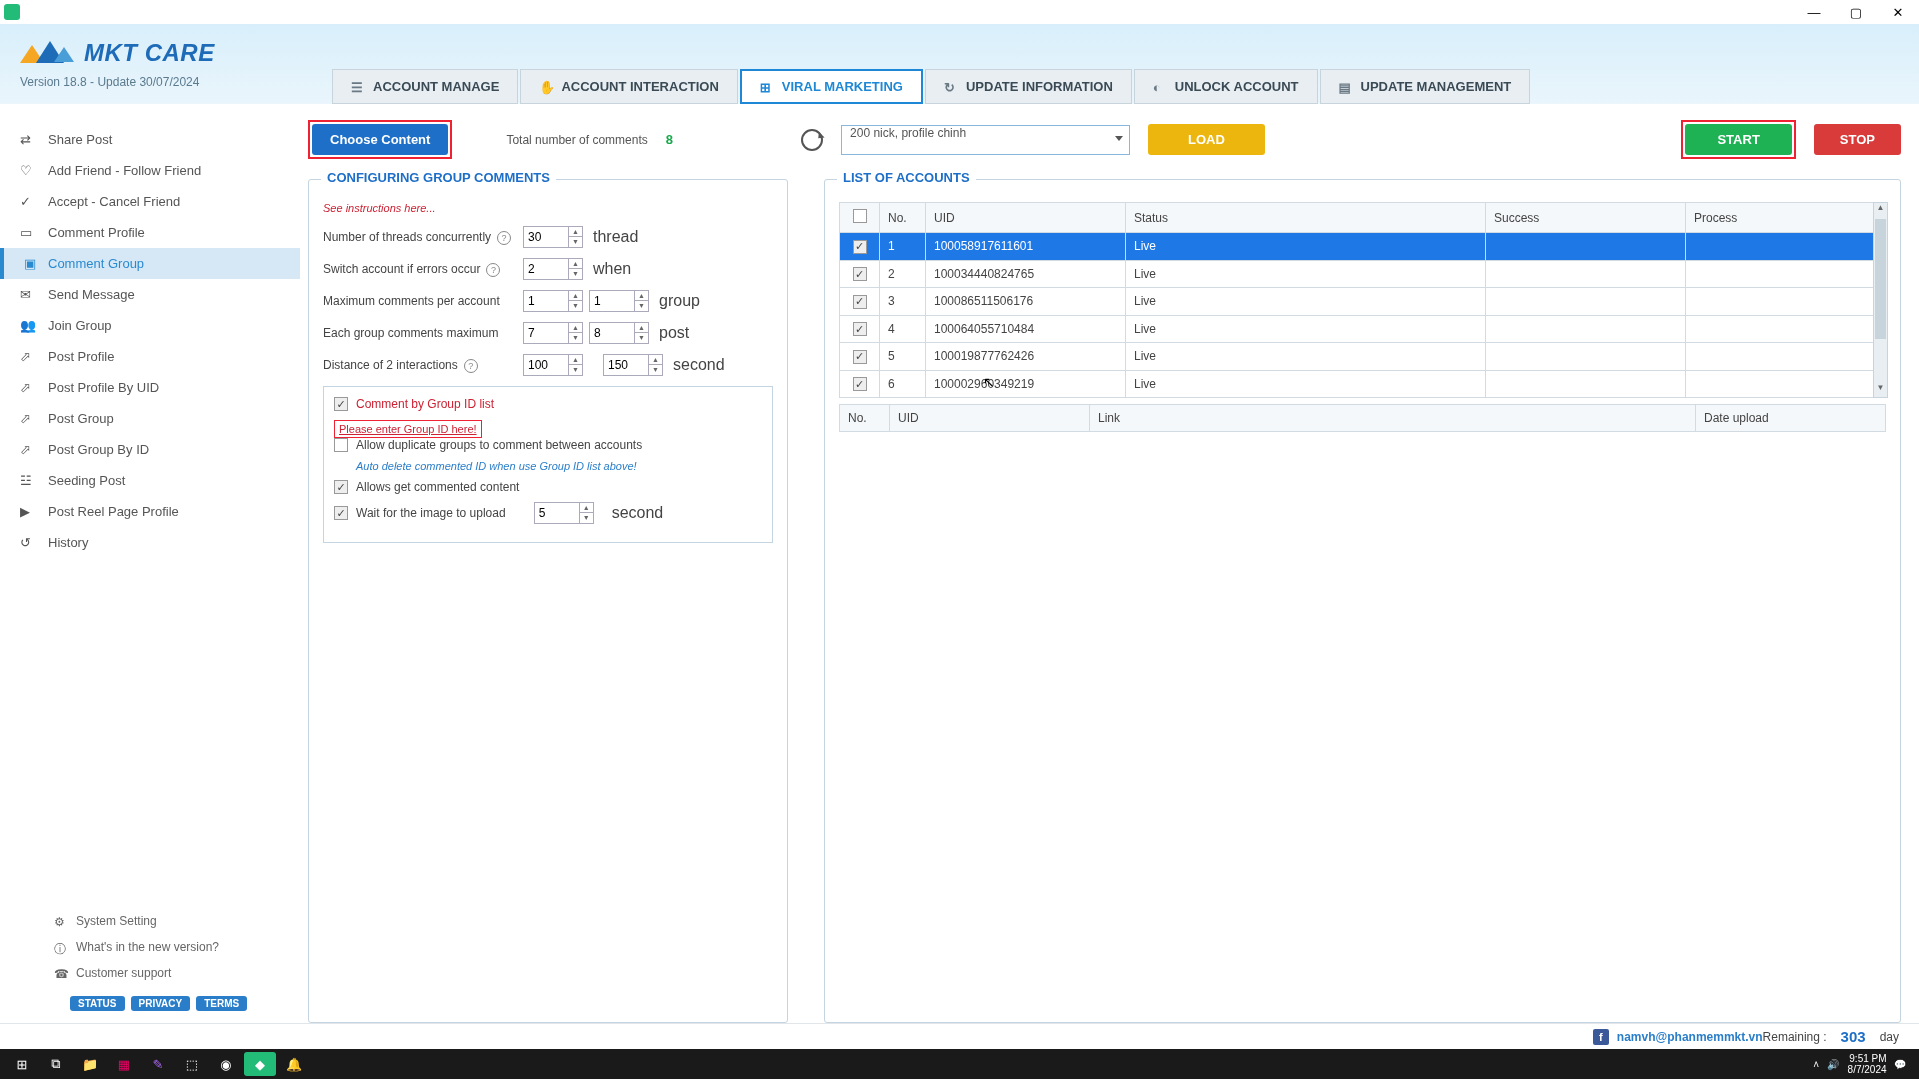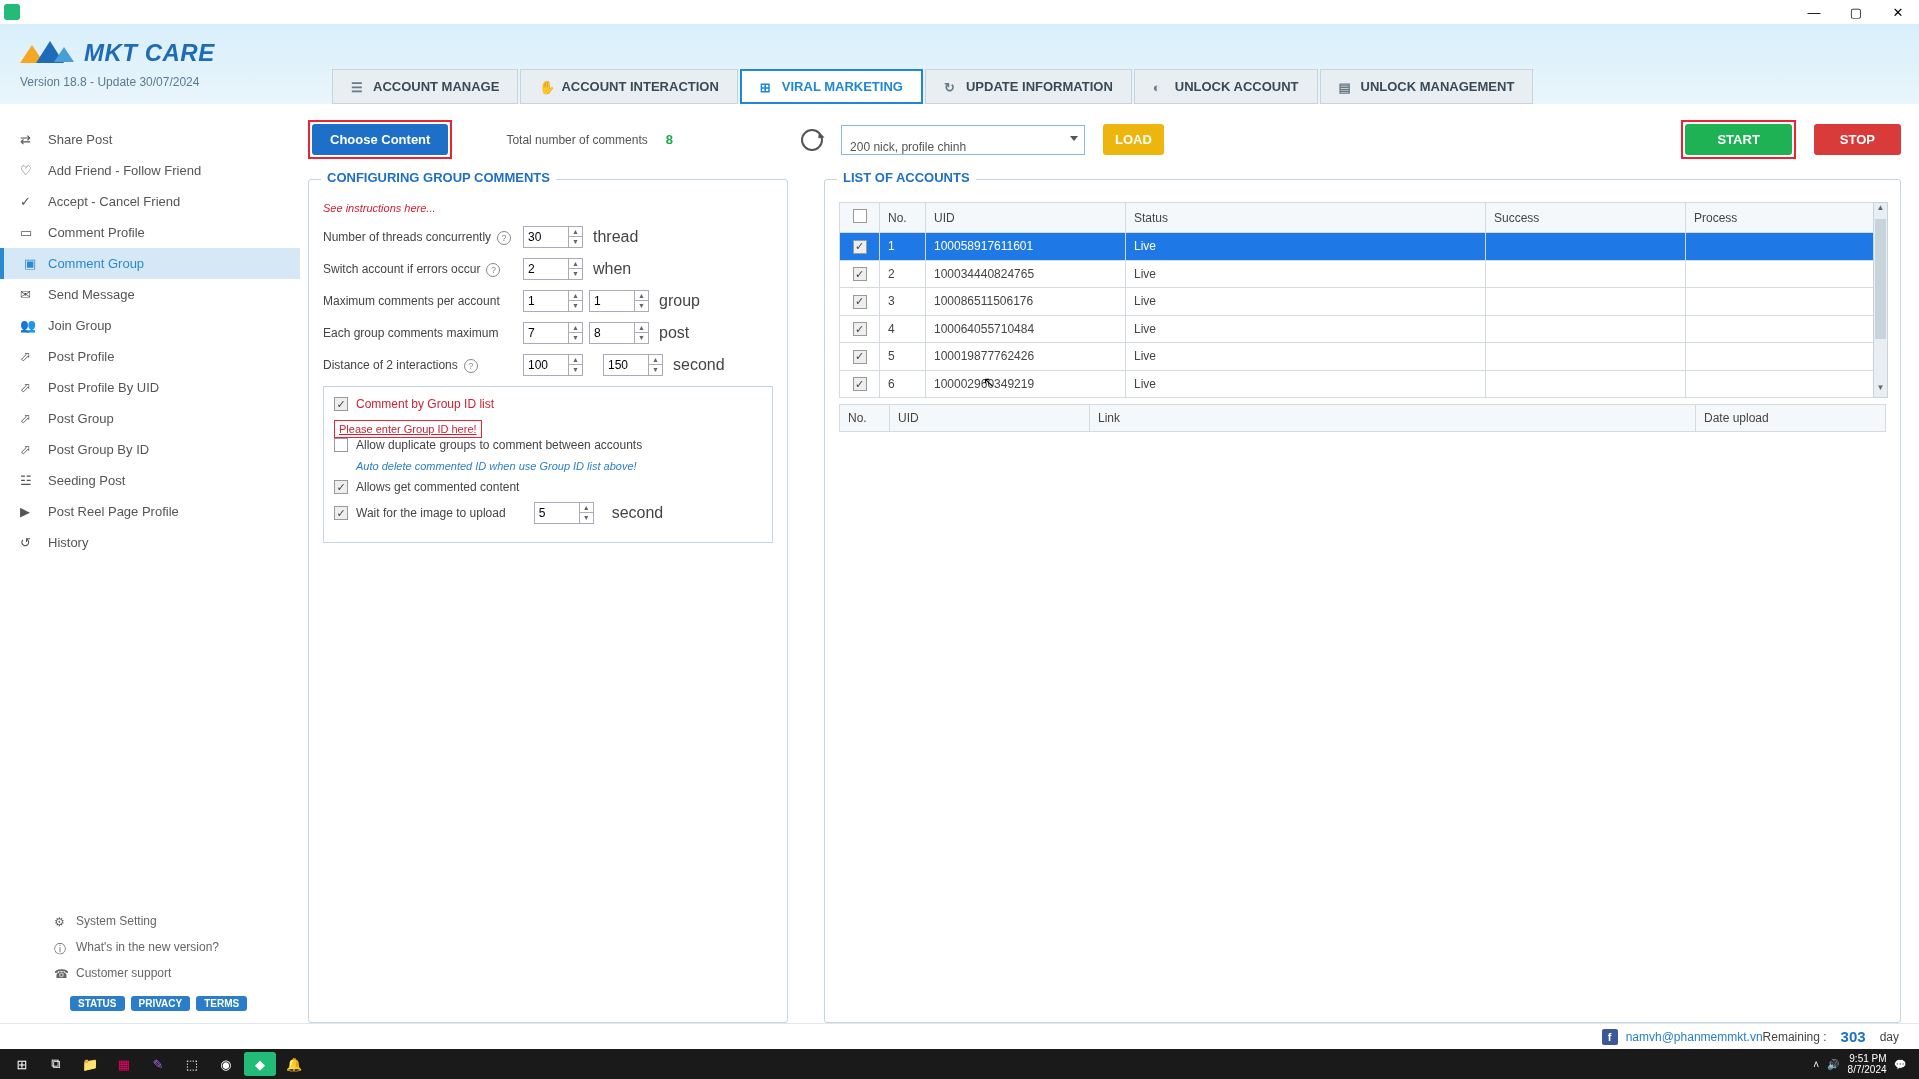--- a/index.html
+++ b/index.html
@@ -36,29 +36,29 @@
 .sb-footer { padding:0 0 12px 0; }
 .sb-footer .fitem { display:flex; align-items:center; gap:10px; padding:6px 12px 6px 76px; font-size:12px; color:#666; cursor:pointer; position:relative;}
 .sb-footer .fitem .fi-icon{position:absolute;left:54px;width:13px;height:13px;}
 .sb-badges { display:flex; gap:6px; padding:10px 0 0 70px; }
 .sb-badges span { background:#2a7ec9; color:#fff; font-size:10px; font-weight:600; padding:2px 8px; border-radius:3px; }
 
 .main { flex:1; padding:16px 18px 0 8px; display:flex; flex-direction:column; }
 .toolbar-row { display:flex; align-items:center; gap:18px; padding:0 0 20px 0; }
 .btn { padding:8px 18px; border-radius:3px; font-size:13px; font-weight:600; border:none; cursor:pointer; }
 .btn-blue { background:#1e6fc7; color:#fff; }
-.btn-yellow { background:#ecb60e; color:#fff; padding:8px 12px; }
+.btn-yellow { background:#ecb60e; color:#fff; padding:8px 40px; }
 .btn-green { background:#1fb254; color:#fff; padding:8px 32px; font-weight:700; }
 .btn-red { background:#d93a3a; color:#fff; padding:8px 26px; font-weight:700; }
 .red-outline { border:2px solid #e23; padding:2px; display:inline-block; }
 .tlabel { font-size:12px; color:#555; }
 .tvalue { font-size:13px; color:#18a94a; font-weight:600; margin-right:110px;}
 .refresh-icon { width:22px; height:22px; border:2px solid #555; border-radius:50%; position:relative;}
 .refresh-icon::after{content:"";position:absolute;right:-3px;top:3px;border-top:5px solid #555;border-left:4px solid transparent;border-right:4px solid transparent;transform:rotate(45deg);}
-.combo { width:244px; height:30px; border:1px solid #8ab8dc; background:#fff; display:flex; align-items:flex-end; padding:0 8px; font-size:12px; color:#555; position:relative;}
+.combo { width:289px; height:30px; border:1px solid #8ab8dc; background:#fff; display:flex; align-items:flex-start; padding:0 8px; font-size:12px; color:#555; position:relative;}
 .combo .arrow{position:absolute;right:6px;top:10px;border-left:4px solid transparent;border-right:4px solid transparent;border-top:5px solid #555;}
 .spacer{flex:1;}
 
 .panels { display:flex; gap:36px; flex:1; min-height:0;}
 .panel { border:1px solid #c4d4e0; border-radius:3px; position:relative; padding:22px 14px 14px 14px; }
 .panel-title { position:absolute; top:-10px; left:12px; background:#fff; padding:0 6px; font-size:13px; font-weight:700; color:#1e6fc7; }
 .panel-left { width:480px; }
 .panel-right { flex:1; display:flex; flex-direction:column;}
 
 .instr { font-size:11px; color:#c23; font-style:italic; margin-bottom:12px; display:block;}
@@ -92,21 +92,21 @@
 .vscroll{position:absolute;right:-2px;top:0;bottom:0;width:15px;background:#e8eef2;border:1px solid #c8d4db;}
 .vscroll .thumb{position:absolute;left:1px;right:1px;top:16px;height:120px;background:#c8d4db;}
 .vscroll .arr{position:absolute;left:0;right:0;height:14px;text-align:center;font-size:8px;color:#666;}
 .vscroll .arr.up{top:0;}
 .vscroll .arr.dn{bottom:0;}
 
 .grid2{margin-top:6px;}
 
 .footer { height:26px; background:#fff; border-top:1px solid #e0e6ea; display:flex; align-items:center; padding:0 20px; font-size:12px; color:#444; }
 .footer .fb{width:16px;height:16px;background:#3b5998;color:#fff;font-size:11px;font-weight:700;text-align:center;line-height:16px;border-radius:2px;margin-right:8px;}
-.footer .email{color:#2a7ec9;font-weight:400;}
+.footer .email{color:#2a7ec9;font-weight:700;}
 .footer .right{margin-left:auto;display:flex;align-items:center;gap:14px;}
 .footer .days{color:#1e6fc7;font-weight:700;font-size:15px;}
 
 .taskbar { height:30px; background:#1a1a1a; display:flex; align-items:center; padding:0 6px; gap:2px;}
 .taskbar .tb{width:32px;height:24px;display:flex;align-items:center;justify-content:center;color:#fff;font-size:13px;}
 .taskbar .tray{margin-left:auto;display:flex;align-items:center;color:#fff;font-size:10px;gap:8px;padding-right:6px;}
 .taskbar .tray .time{display:flex;flex-direction:column;align-items:flex-end;line-height:1.1;}
 
 .cursor{position:absolute;left:983px;top:374px;font-size:14px;color:#000;pointer-events:none;}
 </style>
@@ -150,21 +150,21 @@
     <div class="tab">
         <span class="ticon2">↻</span>
         <span>UPDATE INFORMATION</span>
       </div>
     <div class="tab">
         <span class="ticon2">◐</span>
         <span>UNLOCK ACCOUNT</span>
       </div>
     <div class="tab">
         <span class="ticon2">▤</span>
-        <span>UNLOCK MANAGEMENT</span>
+        <span>UPDATE MANAGEMENT</span>
       </div>
   </div>
 </div>
 
 <div class="body">
 
   <div class="sidebar">
     <div class="sb-item">
         <span class="si-icon">⇄</span>
         <span>Share Post</span>

